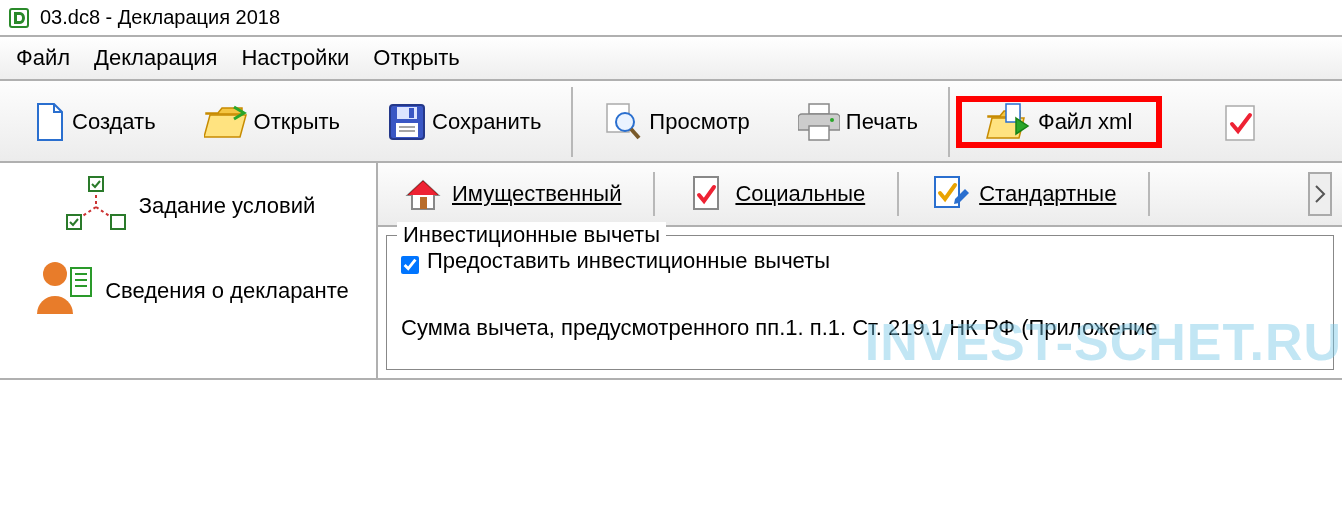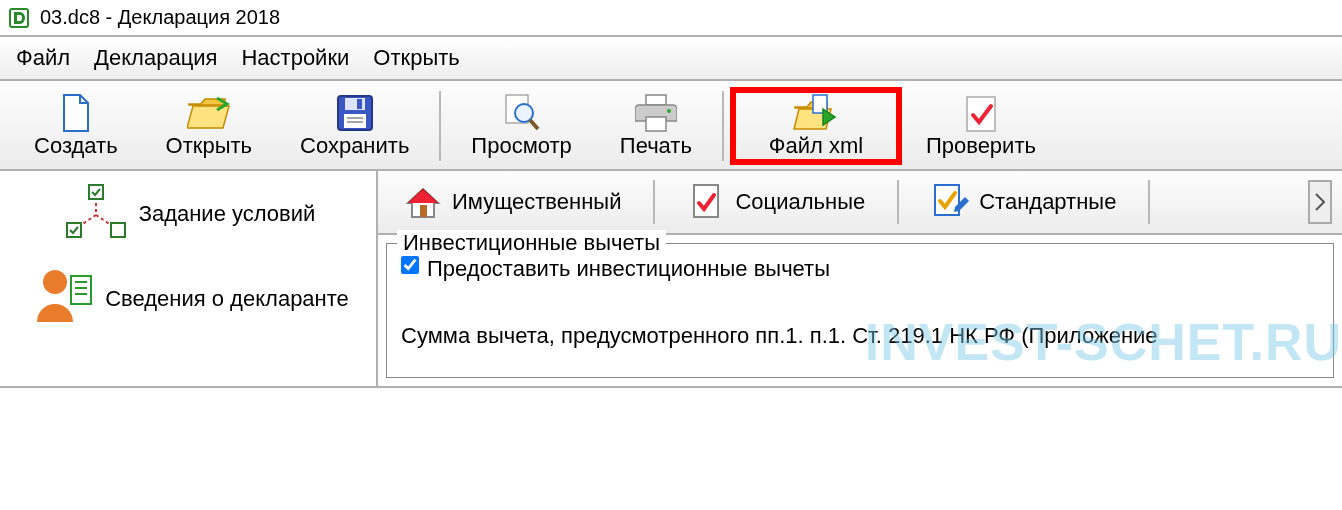--- a/index.html
+++ b/index.html
@@ -39,24 +39,25 @@
   .toolbar {
     border-bottom: 2px solid #b0b0b0;
     background: linear-gradient(#fdfdfd,#ececec);
     display: flex;
     align-items: center;
     padding: 6px 10px 4px 10px;
     gap: 0;
   }
   .tool-btn {
     display: flex;
-    flex-direction: column;
+    flex-direction: row;
     align-items: center;
     justify-content: flex-end;
     padding: 0 24px;
+    gap: 6px;
     cursor: default;
     min-width: 120px;
   }
   .tool-icon { height: 40px; display:flex; align-items:center; justify-content:center; }
   .tool-label { font-size: 22px; }
   .tool-sep {
     width: 2px; height: 70px;
     background: #b8b8b8;
     margin: 0 6px;
   }
@@ -88,20 +89,21 @@
   }
   .side-label { font-size: 22px; text-align: center; }
   .main-panel { flex: 1; display: flex; flex-direction: column; }
   .tab-row {
     border-bottom: 2px solid #b0b0b0;
     background: linear-gradient(#fdfdfd,#ececec);
     display: flex;
     align-items: center;
     padding: 8px 10px;
     gap: 10px;
+    text-decoration: underline;
   }
   .tab-btn {
     display: flex;
     align-items: center;
     gap: 10px;
     padding: 4px 16px;
     font-size: 22px;
     cursor: default;
   }
   .tab-icon { width: 38px; height: 38px; display:flex; align-items:center; justify-content:center; }
@@ -123,21 +125,21 @@
     position: relative;
   }
   .fieldset-legend {
     position: absolute;
     top: -14px; left: 10px;
     background: #fff;
     padding: 0 6px;
     font-size: 22px;
   }
   .checkbox-row {
-    display: flex; align-items: flex-start; gap: 8px; font-size: 22px;
+    display: flex; align-items: flex-end; gap: 8px; font-size: 22px;
     margin-top: 2px;
   }
   .para {
     font-size: 22px;
     margin-top: 36px;
     line-height: 1.6;
   }
   .para2 {
     font-size: 22px;
     margin-top: 14px;
@@ -252,21 +254,20 @@
     </div>
   </div>
 
   <div class="tool-btn">
     <span class="tool-icon">
       <svg width="36" height="40" viewBox="0 0 36 40">
         <rect x="4" y="4" width="28" height="34" fill="#fff" stroke="#aaa" stroke-width="1.5"></rect>
         <path d="M10 22 l6 7 12 -16" fill="none" stroke="#e23" stroke-width="4" stroke-linecap="round"></path>
       </svg>
     </span>
-    <span class="tool-label">Проверить</span>
   </div>
 </div>
 
 <div class="content-area">
   <div class="side-panel">
     <div class="side-item">
       <span>
         <svg width="70" height="60" viewBox="0 0 70 60">
           <line x1="35" y1="16" x2="35" y2="34" stroke="#c33" stroke-width="2" stroke-dasharray="3 3"></line>
           <line x1="35" y1="34" x2="14" y2="48" stroke="#c33" stroke-width="2" stroke-dasharray="3 3"></line>

